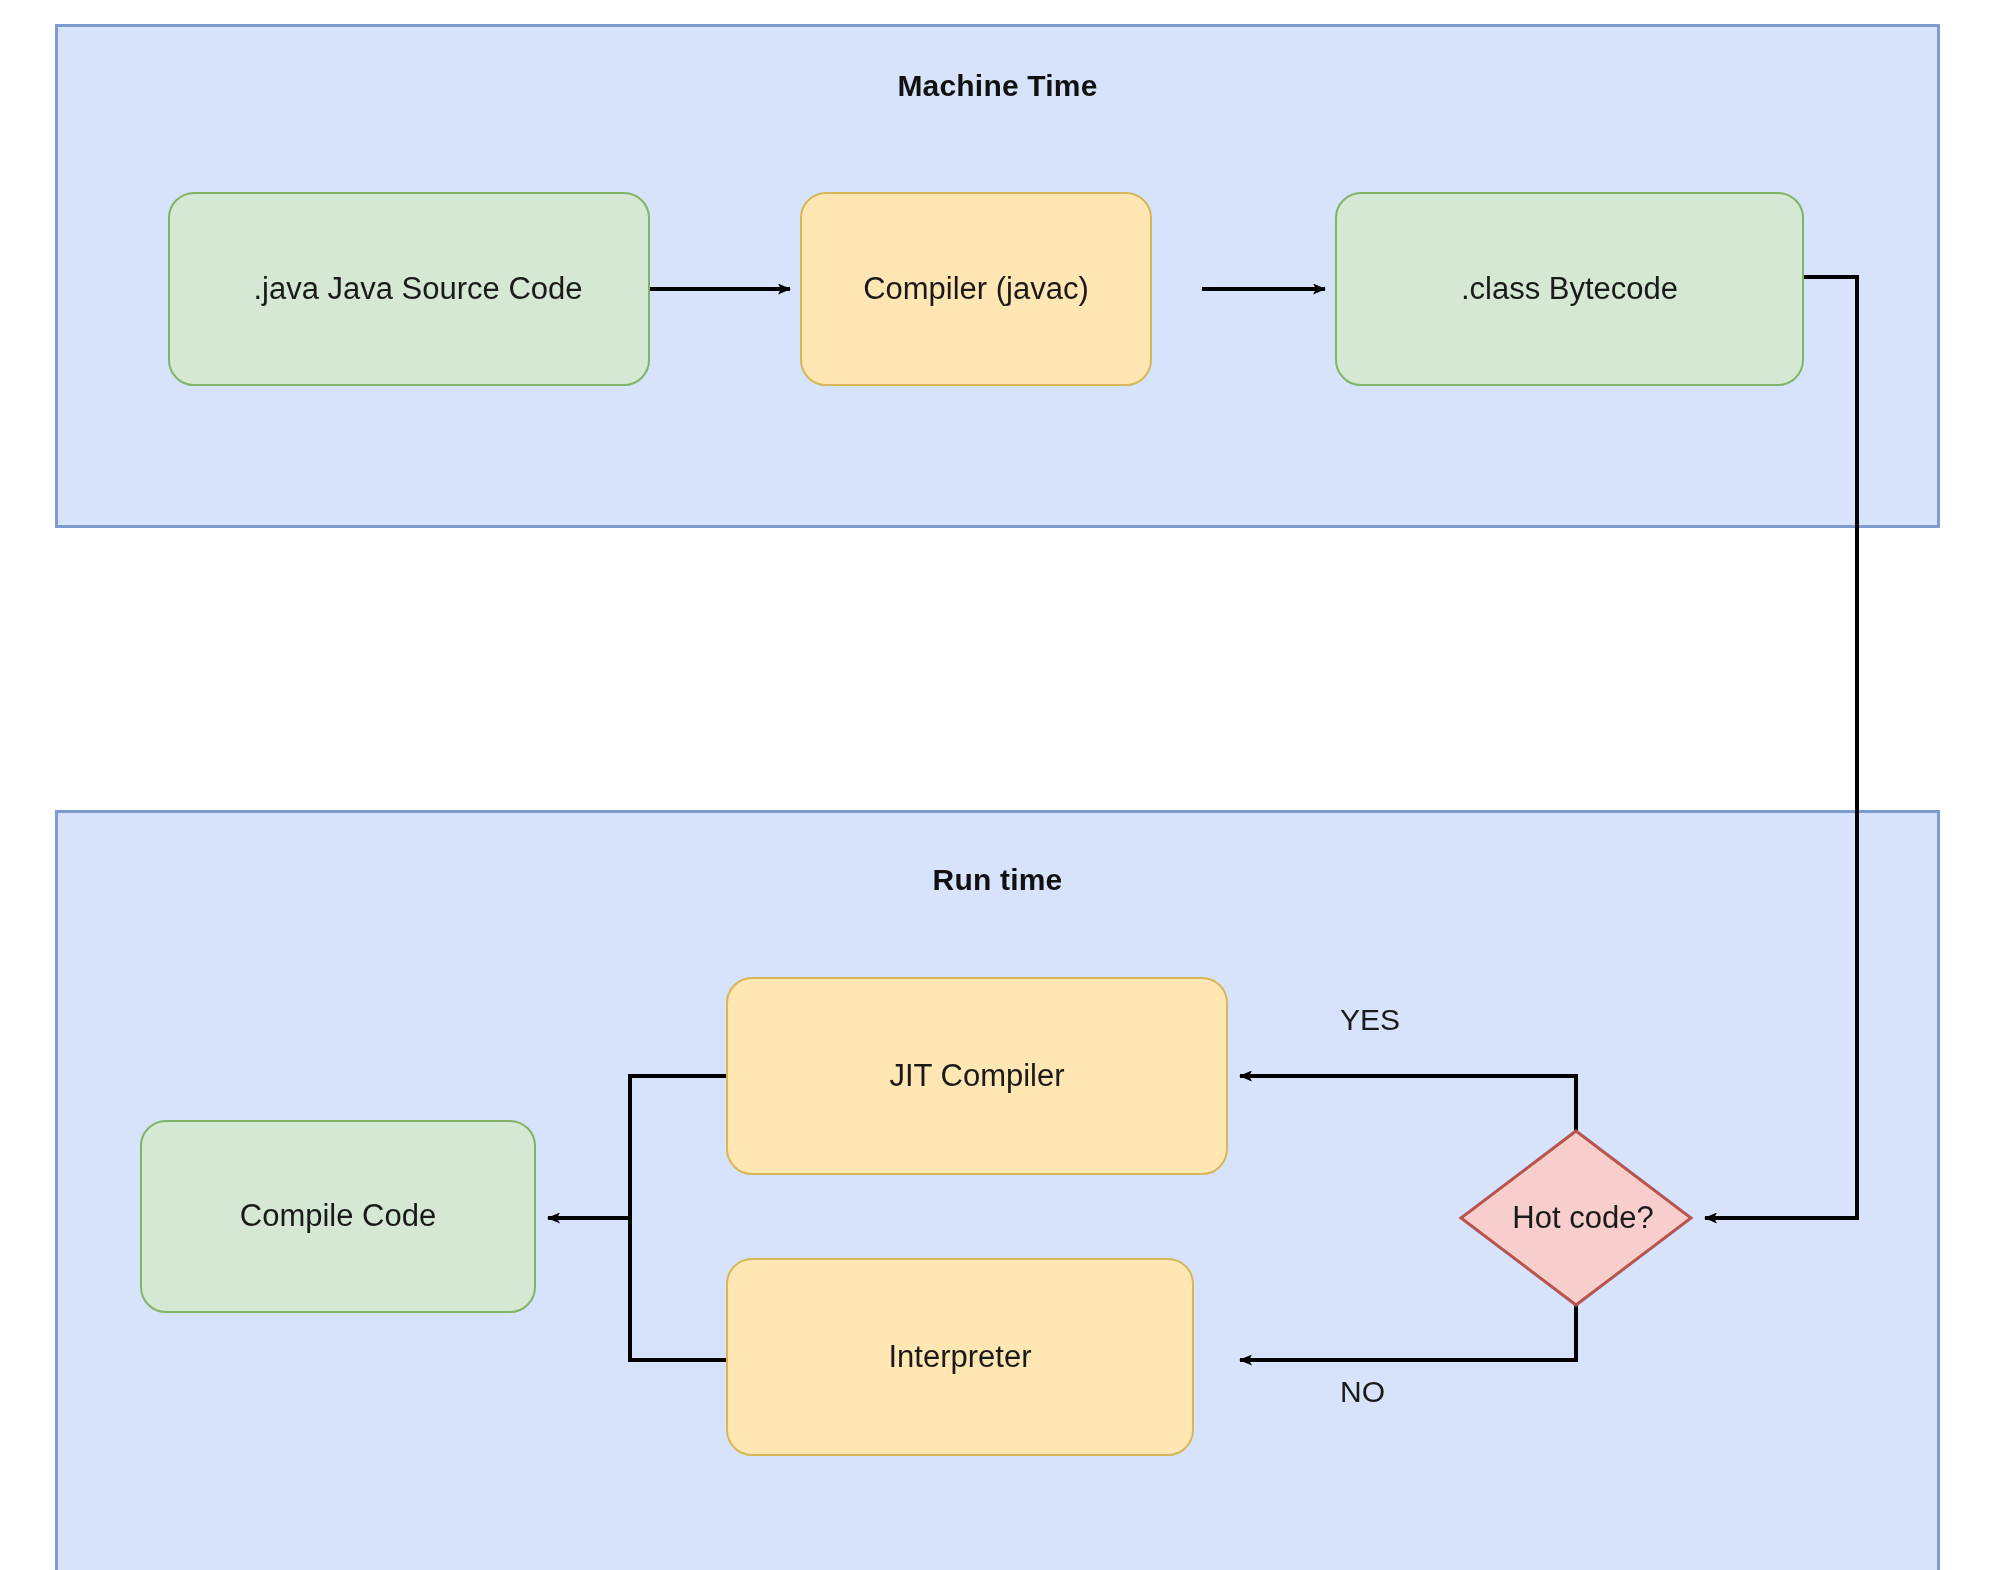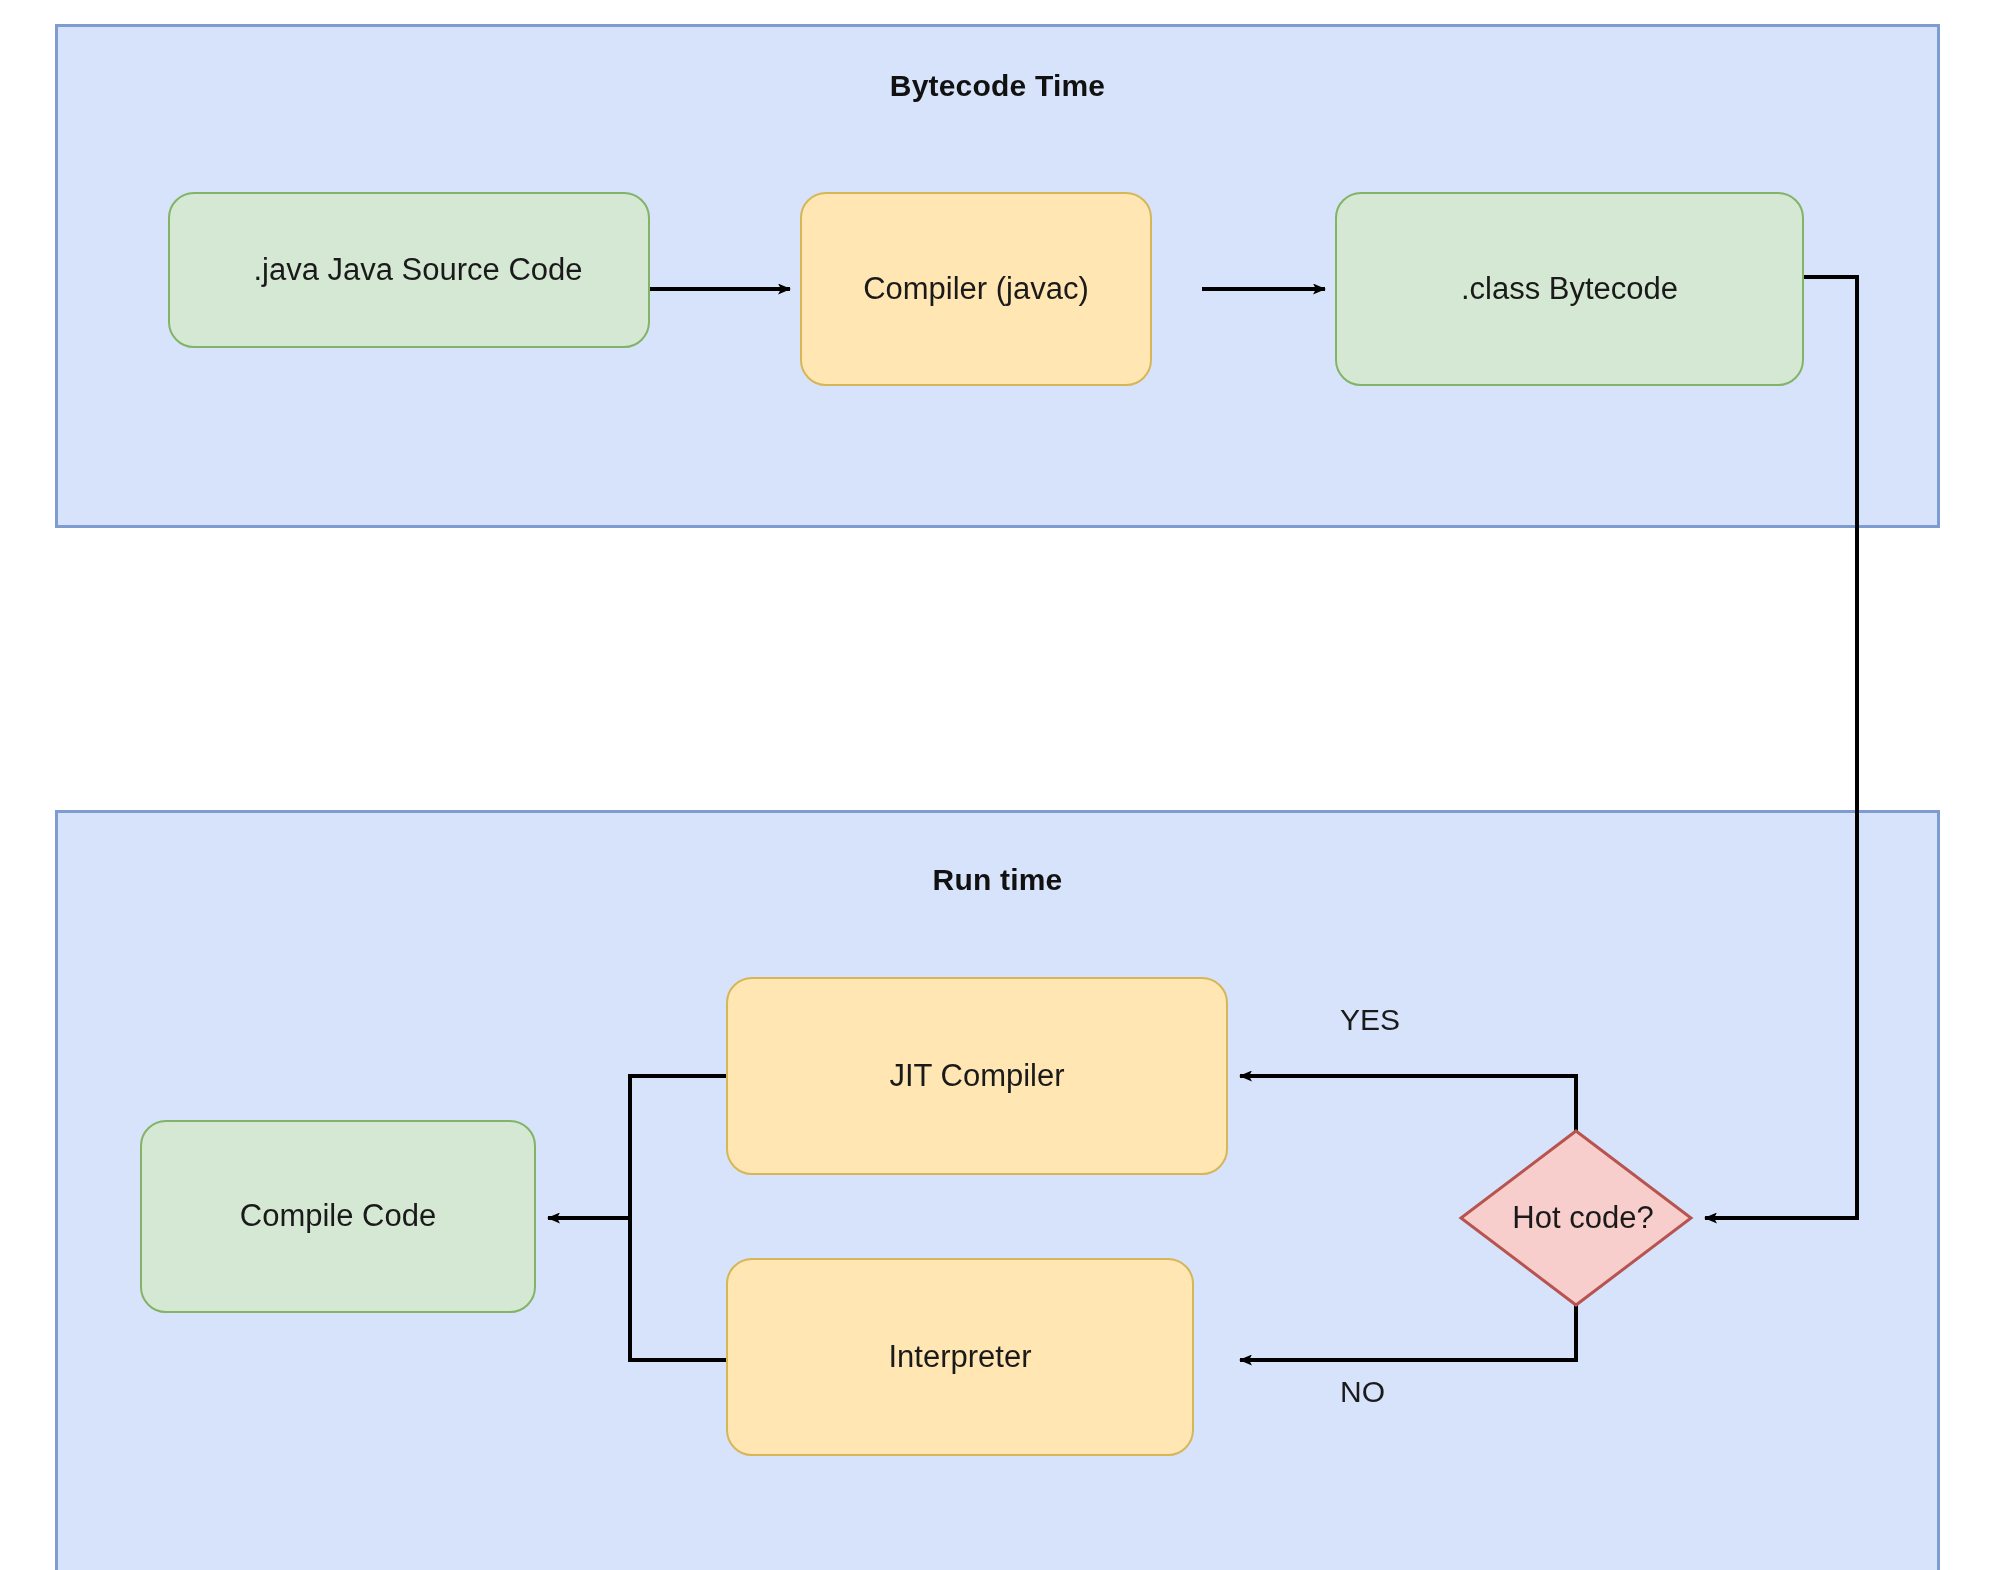--- a/index.html
+++ b/index.html
@@ -81,21 +81,21 @@
     color: #1a1a1a;
     white-space: nowrap;
   }
 </style>
 </head>
 <body>
 
 <div id="canvas">
 
   <div class="panel" style="left:55px; top:24px; width:1885px; height:504px;">
-    <div class="panel-title" style="top:42px;">Bytecode Time</div>
+    <div class="panel-title" style="top:42px;">Machine Time</div>
   </div>
 
   <div class="panel" style="left:55px; top:810px; width:1885px; height:866px;">
     <div class="panel-title" style="top:50px;">Run time</div>
   </div>
 
   <svg class="layer" viewBox="0 0 1993 1570" xmlns="http://www.w3.org/2000/svg">
     <defs>
       <marker id="arrowhead" markerWidth="13" markerHeight="11" refX="12" refY="5.5" orient="auto" markerUnits="userSpaceOnUse">
         <path d="M0,0 L13,5.5 L0,11 L3,5.5 Z" fill="#000000"></path>
@@ -125,21 +125,21 @@
     <g>
       <path d="M726,1076 L630,1076 L630,1360 L726,1360" fill="none" stroke="#000000" stroke-width="4"></path>
       <line x1="630" y1="1218" x2="548" y2="1218" stroke="#000000" stroke-width="4" marker-end="url(#arrowhead)"></line>
     </g>
 
     <g>
       <polygon points="1576,1131 1691,1218 1576,1305 1461,1218" fill="#f8cecc" stroke="#b85450" stroke-width="3"></polygon>
     </g>
   </svg>
 
-  <div class="node green" style="left:168px; top:192px; width:482px; height:156px;padding-left:18px;">
+  <div class="node green" style="left:168px; top:192px; width:482px; height:194px;padding-left:18px;">
     <span>.java Java Source Code</span>
   </div>
 
   <div class="node yellow" style="left:800px; top:192px; width:352px; height:194px;">
     <span>Compiler (javac)</span>
   </div>
 
   <div class="node green" style="left:1335px; top:192px; width:469px; height:194px;">
     <span>.class Bytecode</span>
   </div>

